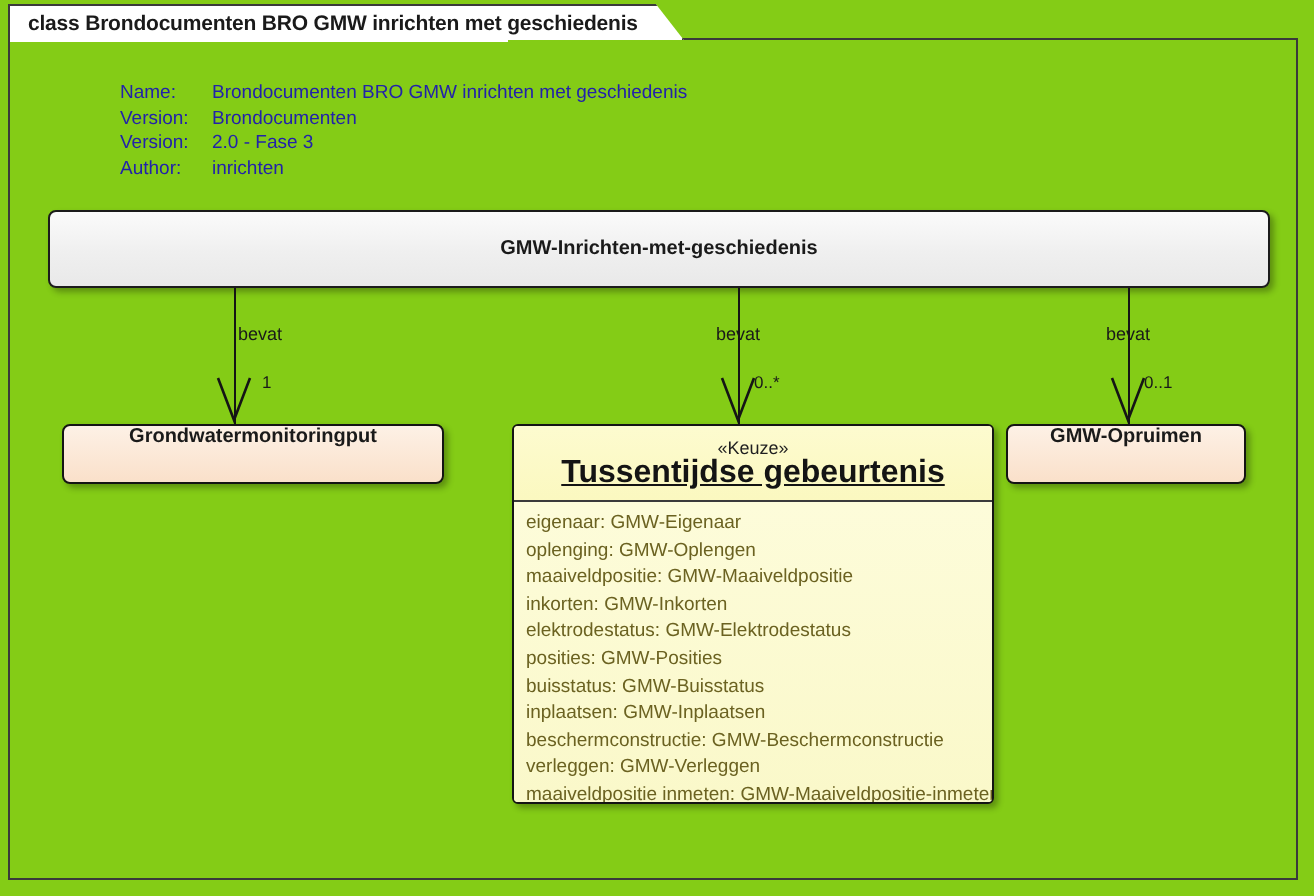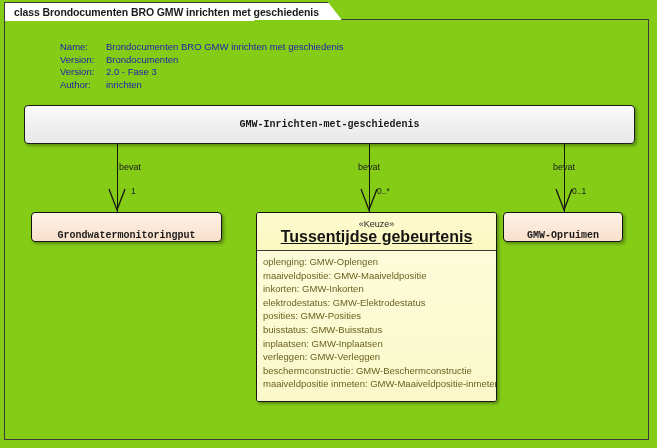--- a/index.html
+++ b/index.html
@@ -80,41 +80,40 @@
     border: 1px solid #1c1c1c;
     border-radius: 4px;
     box-shadow: 2px 2px 3px rgba(0,0,0,0.30);
   }
   .cls-title {
     text-align: center;
     font-size: 10px;
     font-weight: bold;
     color: #1a1a1a;
     white-space: nowrap;
-    font-family: Liberation Mono, monospace;
   }
 
   
   #cls-root {
     left: 24px;
     top: 105px;
     width: 611px;
     height: 39px;
     background: linear-gradient(to bottom, #fbfbfb 0%, #efefef 55%, #e9e9e9 100%);
     display: flex;
     align-items: center;
     justify-content: center;
   }
 
   
   .cls-peach {
     background: linear-gradient(to bottom, #fdf1e6 0%, #fae0ca 100%);
     border-color: #141414;
     display: flex;
-    align-items: flex-end;
+    align-items: flex-start;
     justify-content: center;
   }
   #cls-put {
     left: 31px;
     top: 212px;
     width: 191px;
     height: 30px;
   }
   #cls-opruimen {
     left: 503px;
@@ -239,29 +238,30 @@
     <path d="M 2.5 1 L 10.5 22 L 18.5 1" fill="none" stroke="#151515" stroke-width="1.3"></path>
   </svg>
   <div class="conn-mult" style="left:377px; top:186px;">0..*</div>
 
   <div class="cls" id="cls-keuze">
     <div class="keuze-header">
       <div class="stereotype">«Keuze»</div>
       <div class="keuze-name">Tussentijdse gebeurtenis</div>
     </div>
     <div class="keuze-body">
+      <div class="attr">eigenaar: GMW-Eigenaar</div>
       <div class="attr">oplenging: GMW-Oplengen</div>
       <div class="attr">maaiveldpositie: GMW-Maaiveldpositie</div>
       <div class="attr">inkorten: GMW-Inkorten</div>
       <div class="attr">elektrodestatus: GMW-Elektrodestatus</div>
       <div class="attr">posities: GMW-Posities</div>
       <div class="attr">buisstatus: GMW-Buisstatus</div>
       <div class="attr">inplaatsen: GMW-Inplaatsen</div>
+      <div class="attr">beschermconstructie: GMW-Beschermconstructie</div>
       <div class="attr">verleggen: GMW-Verleggen</div>
-      <div class="attr">beschermconstructie: GMW-Beschermconstructie</div>
       <div class="attr">maaiveldpositie inmeten: GMW-Maaiveldpositie-inmeten</div>
     </div>
   </div>
 
   <div class="conn-line" style="left:564px; top:144px; height:68px;"></div>
   <div class="conn-label" style="left:564px; top:162px;">bevat</div>
   <svg class="arrowhead" style="left:564px; top:188px;" width="21" height="24" viewBox="0 0 21 24">
     <path d="M 2.5 1 L 10.5 22 L 18.5 1" fill="none" stroke="#151515" stroke-width="1.3"></path>
   </svg>
   <div class="conn-mult" style="left:572px; top:186px;">0..1</div>

